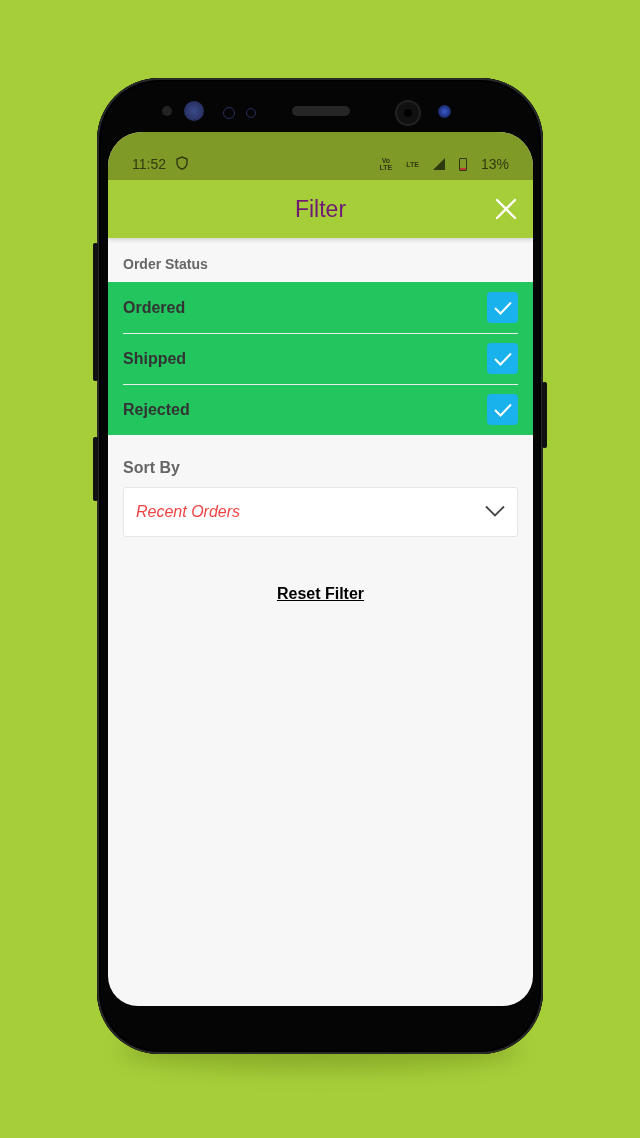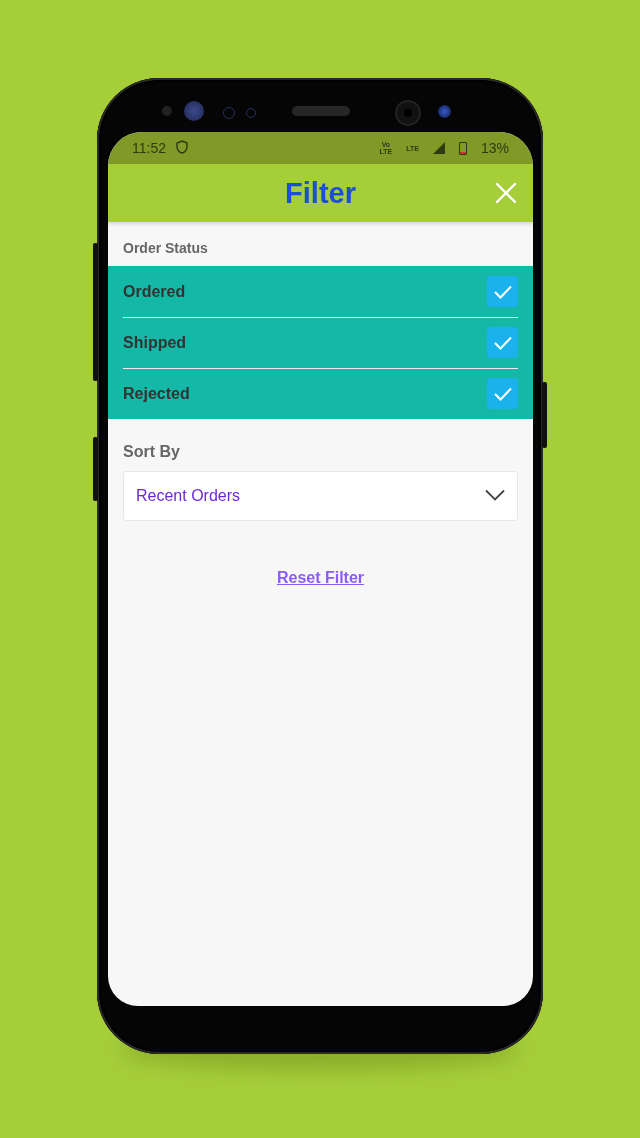--- a/index.html
+++ b/index.html
@@ -32,61 +32,61 @@
   .cam { position: absolute; left: 395px; top: 100px; width: 22px; height: 22px; border-radius: 50%; background: #111; border: 2px solid #222; }
   .cam::after { content: ""; position: absolute; left: 7px; top: 7px; width: 8px; height: 8px; border-radius: 50%; background: #000; }
   .cam2 { position: absolute; left: 438px; top: 105px; width: 13px; height: 13px; border-radius: 50%; background: radial-gradient(circle, #3a5bd0, #0c1540); }
 
   .screen {
     position: absolute; left: 108px; top: 132px; width: 425px; height: 874px;
     background: #f7f7f7; border-radius: 34px 34px 30px 30px; overflow: hidden;
   }
   .statusbar {
     height: 32px; background: #7f9a27; color: #2f3a10;
-    display: flex; align-items: center; padding: 0 24px 0 24px; font-size: 14px;
+    display: flex; align-items: center; padding: 16px 24px 0 24px; font-size: 14px;
   }
   .statusbar .time { font-size: 14px; }
   .statusbar .shield { margin-left: 10px; font-size: 12px; }
   .statusbar .right { margin-left: auto; display: flex; align-items: center; gap: 14px; font-size: 14px; }
   .tiny { font-size: 7px; line-height: 7px; text-align: center; font-weight: bold; }
   .signal { width: 0; height: 0; border-left: 12px solid transparent; border-bottom: 12px solid #2f3a10; }
   .battery { width: 6px; height: 11px; border: 1.5px solid #2f3a10; border-radius: 1px; position: relative; }
   .battery::after { content: ""; position: absolute; left: 0; right: 0; bottom: 0; height: 2px; background: #c0392b; }
 
   .header {
     height: 58px; background: #a6ce39; position: relative;
     display: flex; align-items: center; justify-content: center;
     box-shadow: 0 2px 4px rgba(0,0,0,0.15);
   }
-  .header .title { color: #1d4ed8; font-size: 29px; font-weight: bold; }
+  .header .title { color: #701a75; font-size: 23px; font-weight: normal; }
   .header .close { position: absolute; right: 14px; top: 16px; width: 26px; height: 26px; cursor: pointer; }
 
   .section-label { color: #666; font-size: 14px; font-weight: bold; padding: 18px 10px 10px 15px; }
-  .list { background: #14b8a6; }
+  .list { background: #22c55e; }
   .row {
     height: 51px; display: flex; align-items: center; padding: 0 15px;
     position: relative;
   }
   .row + .row::before {
     content: ""; position: absolute; left: 15px; right: 15px; top: 0; height: 1px; background: #ececec;
   }
   .row .label { font-size: 16px; font-weight: bold; color: #333; }
   .checkbox {
     margin-left: auto; width: 31px; height: 31px; border-radius: 4px; background: #1ab2ec;
     display: flex; align-items: center; justify-content: center; cursor: pointer;
   }
   .sort-label { color: #666; font-size: 16px; font-weight: bold; padding: 24px 15px 10px 15px; }
   .select {
     margin: 0 15px; height: 48px; background: #fff; border: 1px solid #e6e6e6; border-radius: 3px;
     display: flex; align-items: center; padding: 0 12px; cursor: pointer;
   }
-  .select .value { font-size: 16px; color: #6d28d9; }
+  .select .value { font-size: 16px; color: #ef4444; font-style: italic; }
   .select .chev { margin-left: auto; }
   .reset { text-align: center; margin-top: 48px; }
-  .reset a { color: #8b5cf6; font-size: 16px; font-weight: bold; text-decoration: underline; cursor: pointer; }
+  .reset a { color: #000000; font-size: 16px; font-weight: bold; text-decoration: underline; cursor: pointer; }
 </style>
 </head>
 <body>
 
 <div class="phone-shadow"></div>
 <div class="phone"></div>
 <div class="side-btn btn-vol-up"></div>
 <div class="side-btn btn-bixby"></div>
 <div class="side-btn btn-power"></div>
 <div class="sensor s1"></div>

